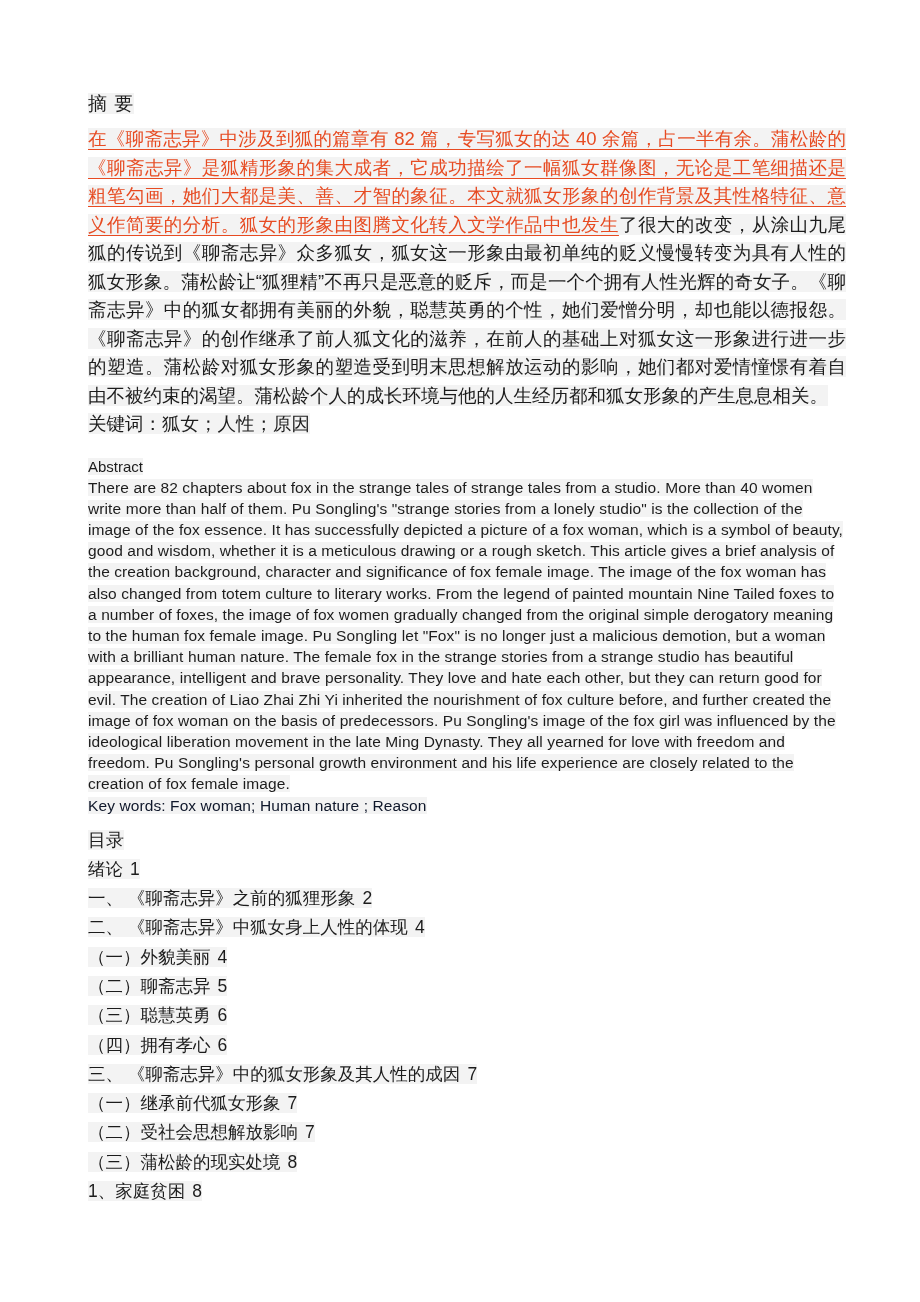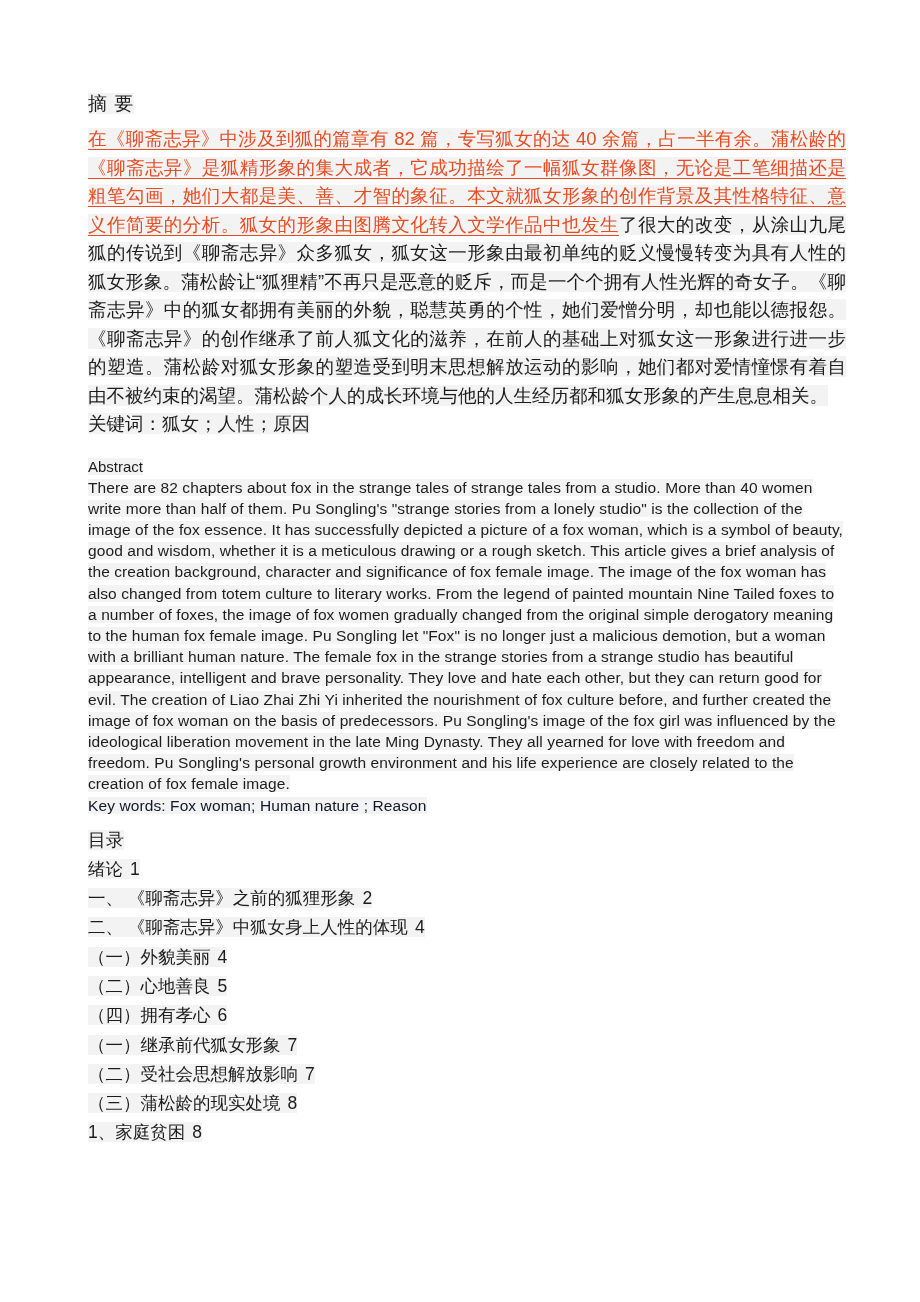--- a/index.html
+++ b/index.html
@@ -69,21 +69,23 @@
 
   <p class="en-kw"><span class="hl">Key words: Fox woman; Human nature ; Reason</span></p>
 
   <p class="toc-heading"><span class="hl">目录</span></p>
 
   <div class="toc">
     <div class="toc-row"><span class="hl"><span class="t">绪论</span><span class="pg">1</span></span></div>
     <div class="toc-row"><span class="hl"><span class="t">一、 《聊斋志异》之前的狐狸形象</span><span class="pg">2</span></span></div>
     <div class="toc-row"><span class="hl"><span class="t">二、 《聊斋志异》中狐女身上人性的体现</span><span class="pg">4</span></span></div>
     <div class="toc-row"><span class="hl"><span class="t">（一）外貌美丽</span><span class="pg">4</span></span></div>
-    <div class="toc-row"><span class="hl"><span class="t">（二）心地善良</span><span class="pg">5</span></span></div>
+    <div class="toc-row"><span class="hl"><span class="t">（二）聊斋志异</span><span class="pg">5</span></span></div>
+    <div class="toc-row"><span class="hl"><span class="t">（三）聪慧英勇</span><span class="pg">6</span></span></div>
     <div class="toc-row"><span class="hl"><span class="t">（四）拥有孝心</span><span class="pg">6</span></span></div>
+    <div class="toc-row"><span class="hl"><span class="t">三、 《聊斋志异》中的狐女形象及其人性的成因</span><span class="pg">7</span></span></div>
     <div class="toc-row"><span class="hl"><span class="t">（一）继承前代狐女形象</span><span class="pg">7</span></span></div>
     <div class="toc-row"><span class="hl"><span class="t">（二）受社会思想解放影响</span><span class="pg">7</span></span></div>
     <div class="toc-row"><span class="hl"><span class="t">（三）蒲松龄的现实处境</span><span class="pg">8</span></span></div>
     <div class="toc-row"><span class="hl"><span class="t">1、家庭贫困</span><span class="pg">8</span></span></div>
   </div>
 
 </div>
 
 </body></html>

